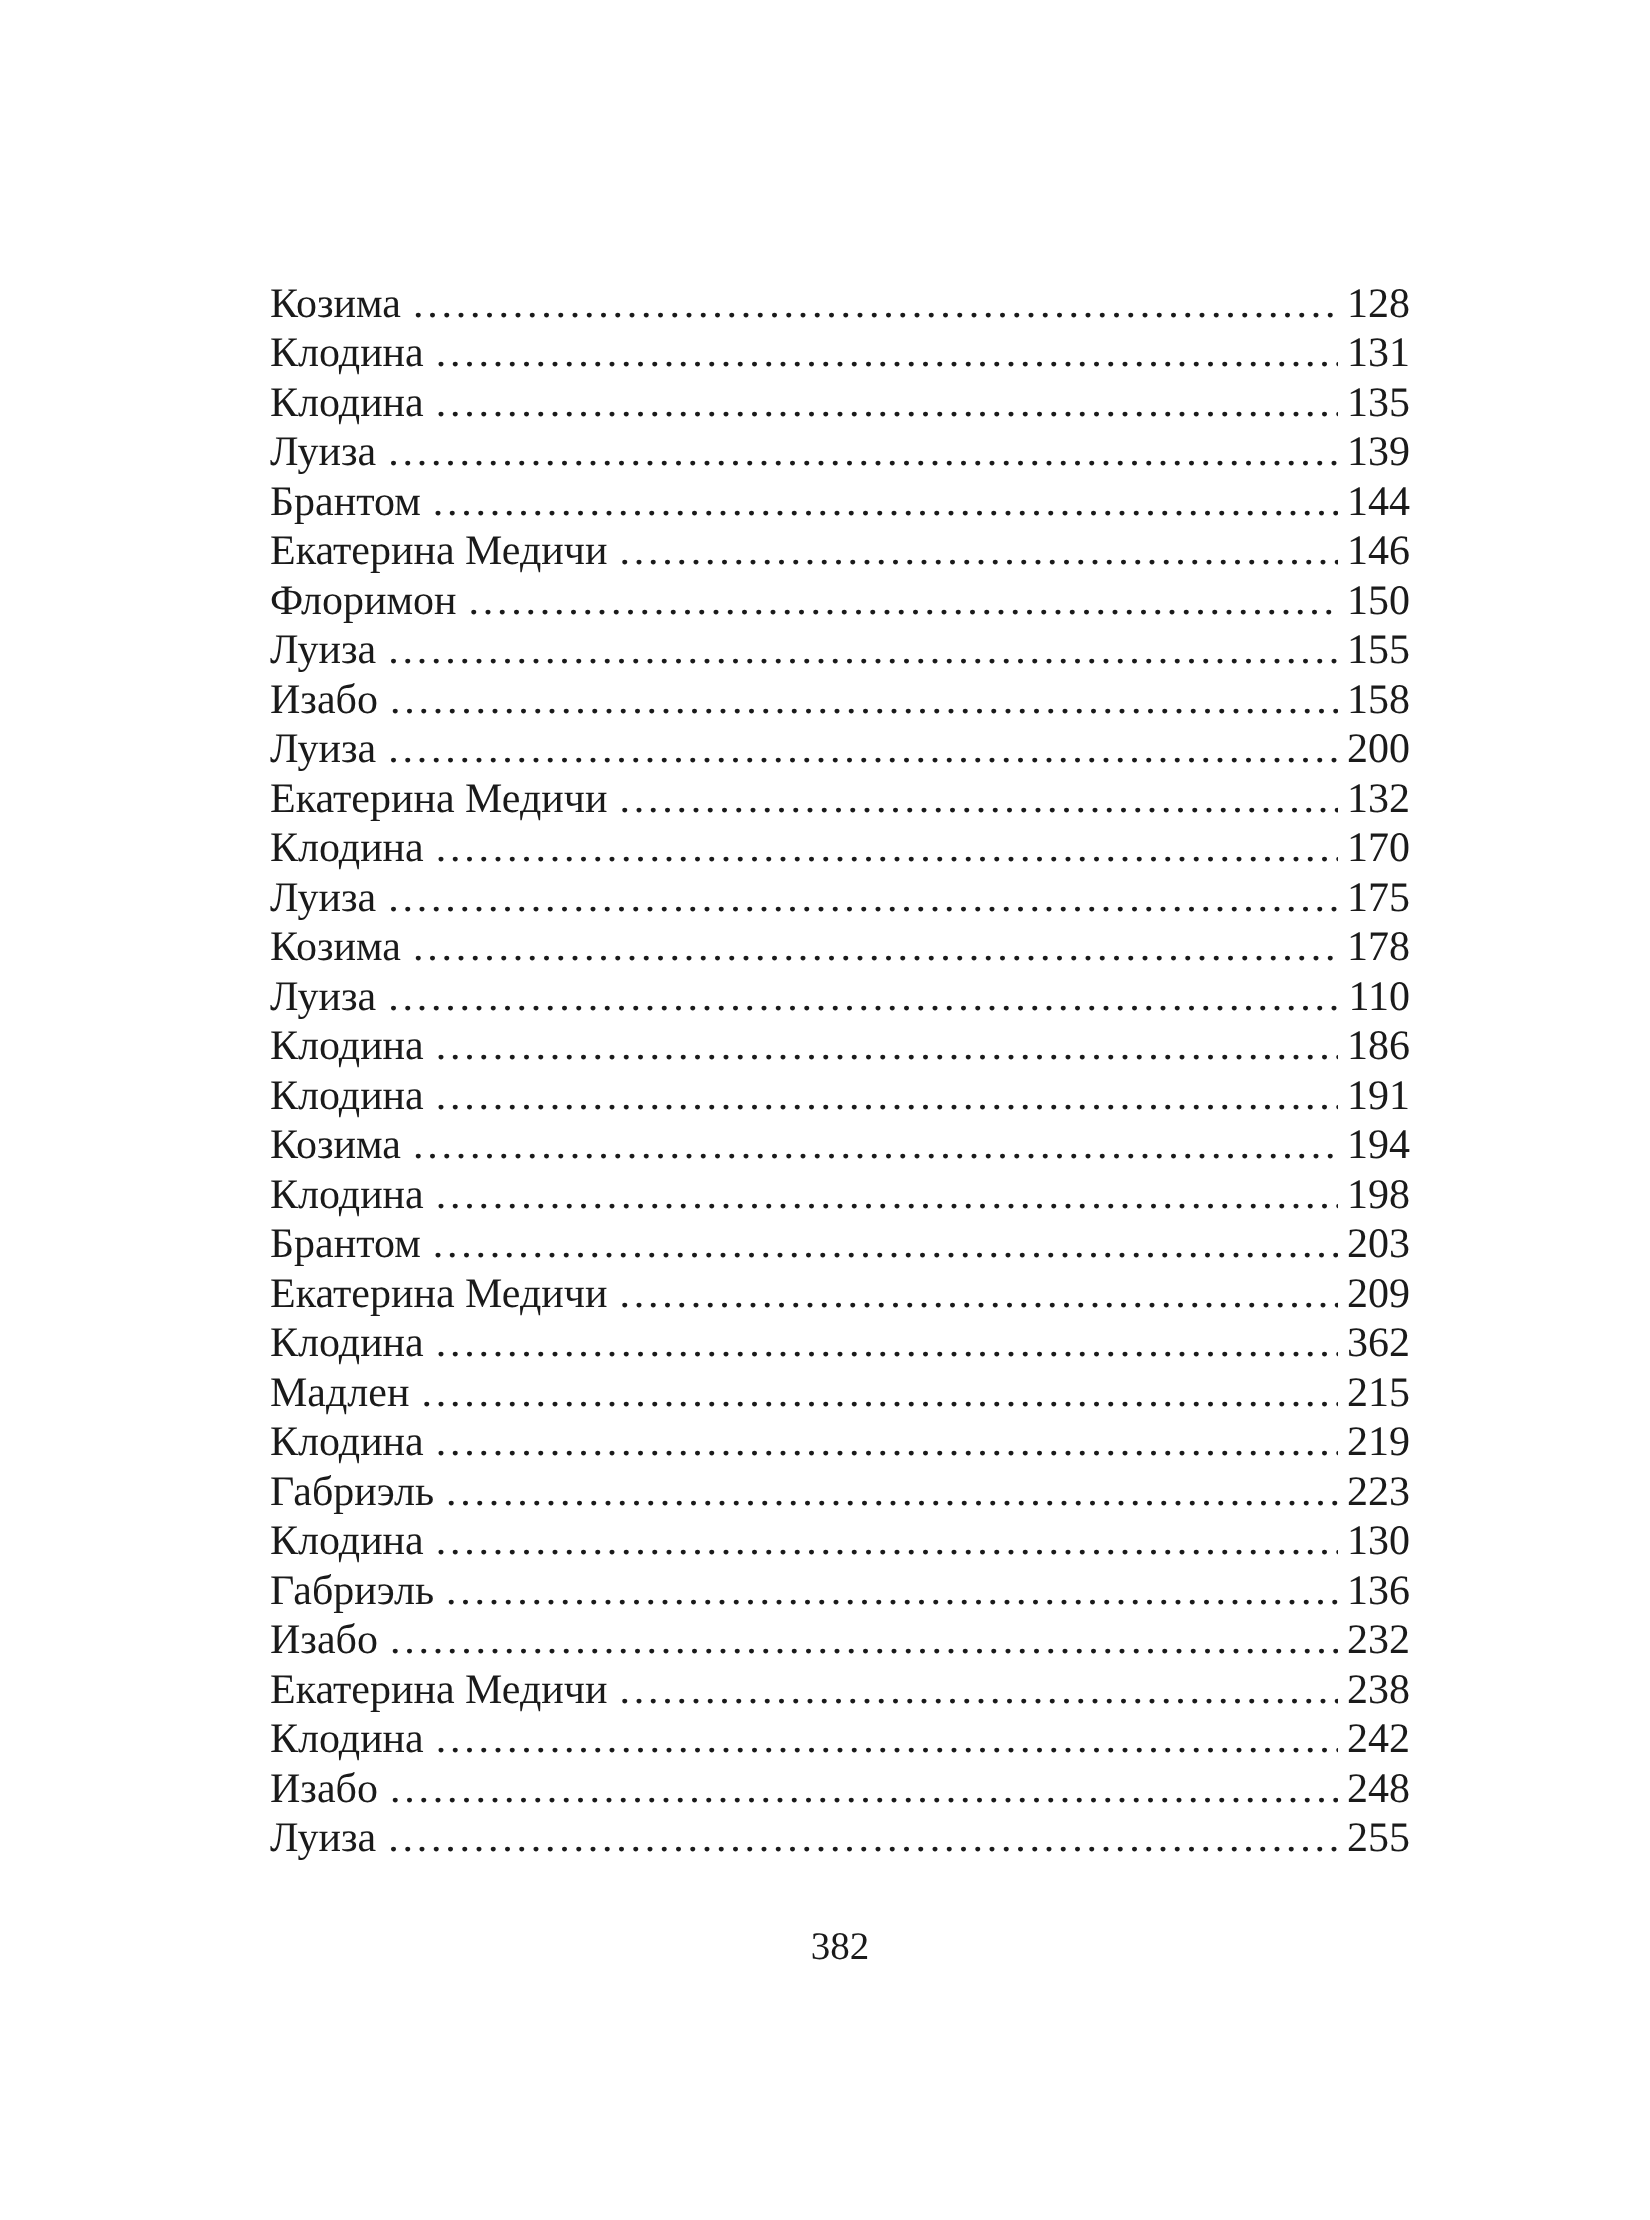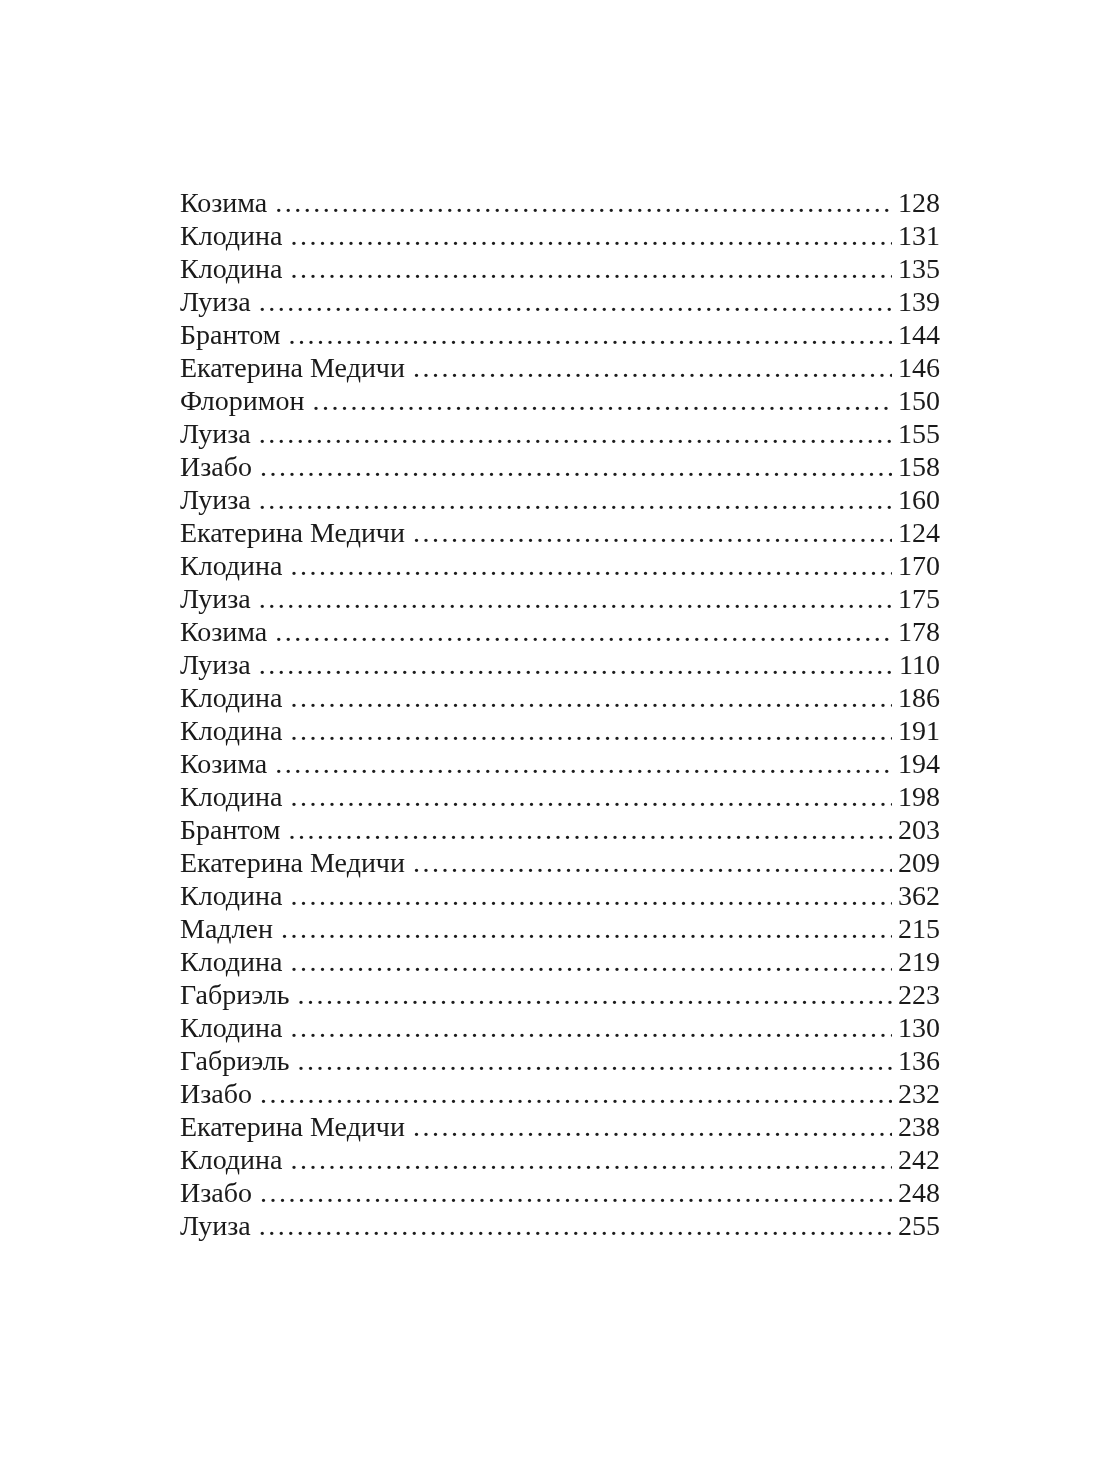--- a/index.html
+++ b/index.html
@@ -115,27 +115,27 @@
 
     <div class="toc-row">
       <span class="toc-title">Изабо</span>
       <span class="toc-leader">............................................................................................................................................................................................................................</span>
       <span class="toc-page">158</span>
     </div>
 
     <div class="toc-row">
       <span class="toc-title">Луиза</span>
       <span class="toc-leader">............................................................................................................................................................................................................................</span>
-      <span class="toc-page">160</span>
-    </div>
-
-    <div class="toc-row">
-      <span class="toc-title">Екатерина Медичи</span>
-      <span class="toc-leader">............................................................................................................................................................................................................................</span>
-      <span class="toc-page">124</span>
+      <span class="toc-page">200</span>
+    </div>
+
+    <div class="toc-row">
+      <span class="toc-title">Екатерина Медичи</span>
+      <span class="toc-leader">............................................................................................................................................................................................................................</span>
+      <span class="toc-page">132</span>
     </div>
 
     <div class="toc-row">
       <span class="toc-title">Клодина</span>
       <span class="toc-leader">............................................................................................................................................................................................................................</span>
       <span class="toc-page">170</span>
     </div>
 
     <div class="toc-row">
       <span class="toc-title">Луиза</span>
@@ -251,14 +251,15 @@
       <span class="toc-page">248</span>
     </div>
 
     <div class="toc-row">
       <span class="toc-title">Луиза</span>
       <span class="toc-leader">............................................................................................................................................................................................................................</span>
       <span class="toc-page">255</span>
     </div>
   </div>
 
+  <div class="footer-pagenum">382</div>
 
 </div>
 
 </body></html>

